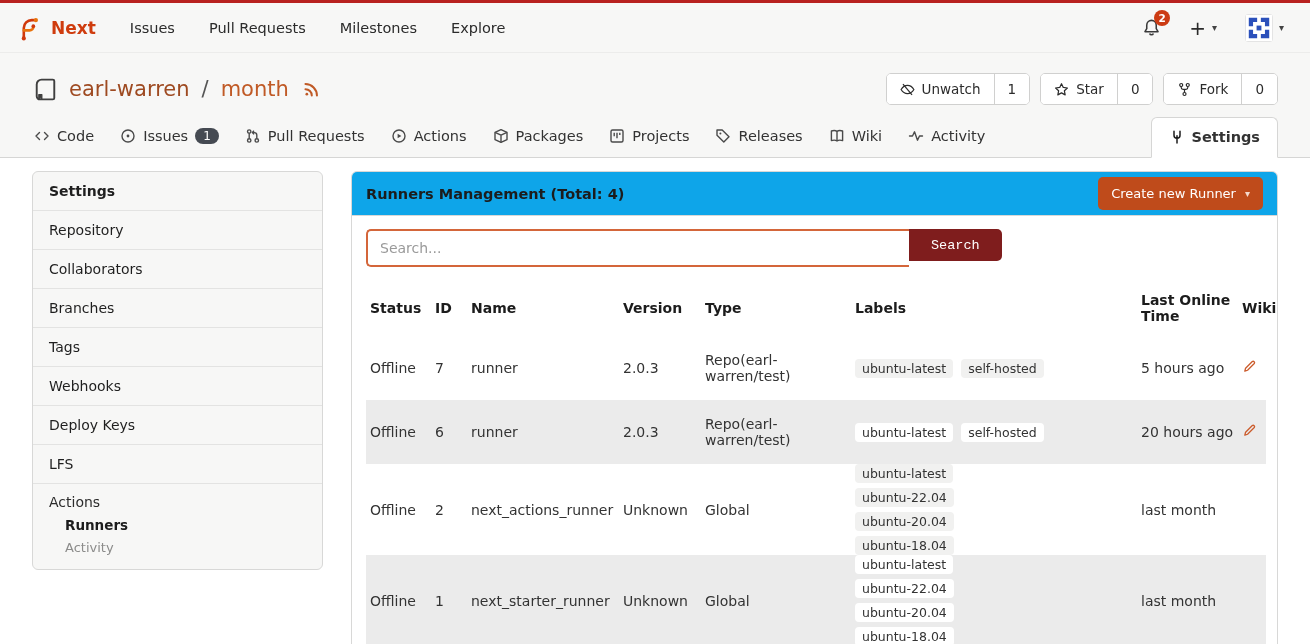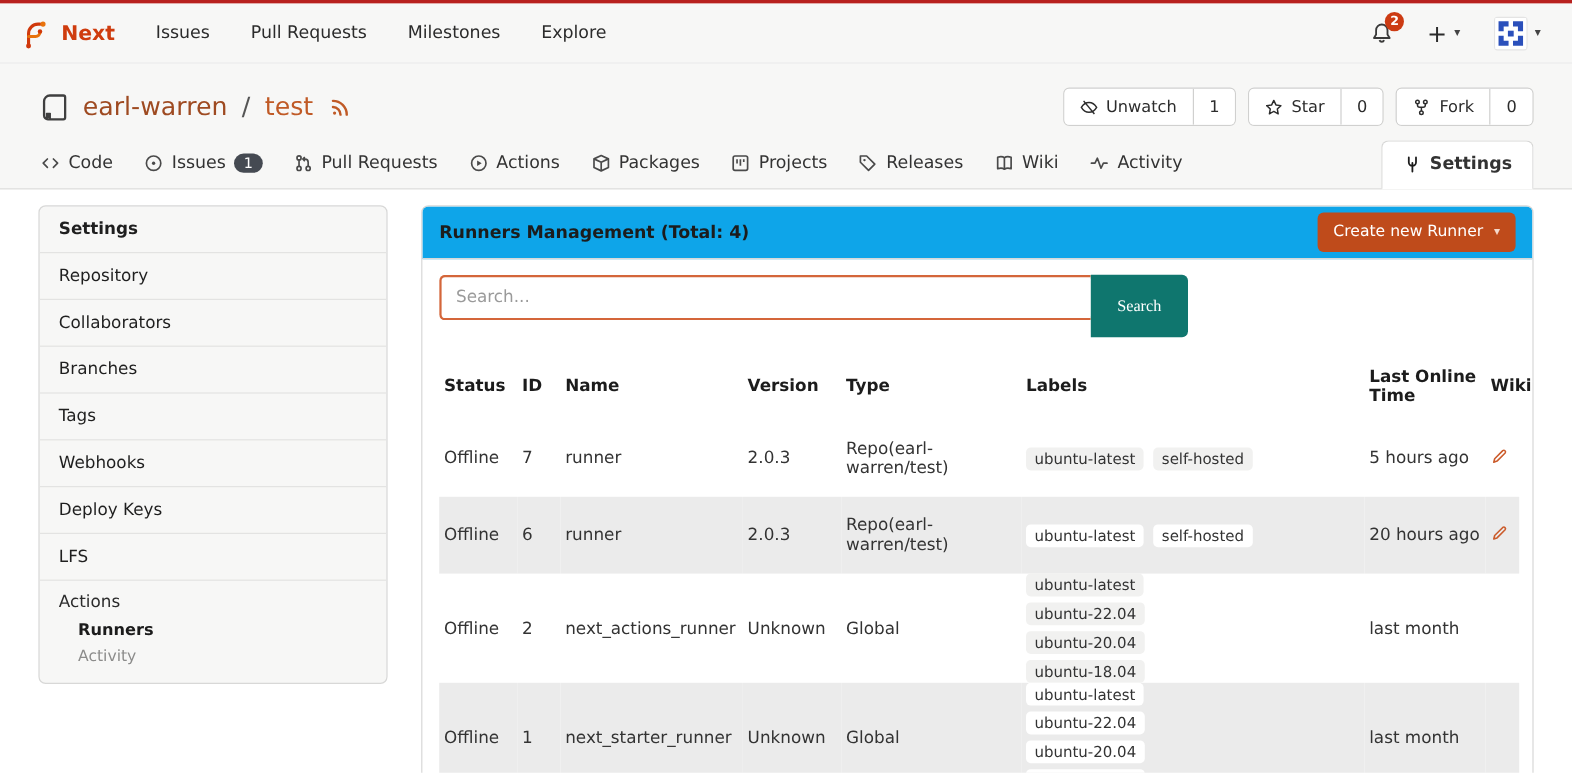--- a/index.html
+++ b/index.html
@@ -72,22 +72,22 @@
     font-size:13px; display:flex; align-items:center; gap:9px; cursor:pointer;
     font-family:inherit; }
   .create-btn .caret { color:#f4d9cc; }
   .panel-body { padding:0 14px 16px; }
 
   .search-row { padding:13px 0; display:flex; }
   .search-input { width:543px; height:38px; border:2px solid #d4663a; border-right:none;
     border-radius:5px 0 0 5px; padding:0 12px; font-size:14px; outline:none; color:#333;
     font-family:inherit; }
   .search-input::placeholder { color:#9a9a9a; }
-  .search-btn { height:52px; background:#0f766e; color:#fff; border:none; border-radius:0 5px 5px 0;
-    padding:0 22px; font-size:13.5px; cursor:pointer; font-family:Liberation Serif, serif; }
+  .search-btn { height:32px; background:#7f1d1d; color:#fff; border:none; border-radius:0 5px 5px 0;
+    padding:0 22px; font-size:13.5px; cursor:pointer; font-family:Liberation Mono, monospace; }
 
   
   table.runner-table { width:100%; border-collapse:collapse; table-layout:fixed; }
   .runner-table th { text-align:left; font-weight:bold; color:#1c1c1c; font-size:14px;
     padding:12px 4px; vertical-align:middle; }
   .runner-table td { font-size:14px; color:#333; padding:0 4px; height:64px; vertical-align:middle; }
   .runner-table tbody tr:nth-child(even) { background:#ebebeb; }
   .labels-cell { display:flex; flex-wrap:wrap; gap:5px 8px; max-width:200px; align-items:center; }
   .badge-label { background:#f1f1f0; border-radius:4px; padding:2px 7px; font-size:12.5px; color:#333; white-space:nowrap; }
   .runner-table tbody tr:nth-child(even) .badge-label { background:#fff; }
@@ -155,21 +155,21 @@
     <div class="repo-header">
       <div class="repo-title">
         <span>
           <svg width="27" height="27" viewBox="0 0 24 24" fill="none" stroke="#3f3f3f" stroke-width="1.7" stroke-linejoin="round">
             <path d="M8.5 3.2h10a1.3 1.3 0 0 1 1.3 1.3v15a1.3 1.3 0 0 1-1.3 1.3H7A2.8 2.8 0 0 1 4.2 18V7.5a4.3 4.3 0 0 1 4.3-4.3z"></path>
             <path d="M6 16.4h2.8v4l-1.4-1.2L6 20.4z" fill="#3f3f3f" stroke-width="1"></path>
           </svg>
         </span>
         <a class="repo-owner">earl-warren</a>
         <span class="repo-sep">/</span>
-        <a class="repo-name">test</a>
+        <a class="repo-name">month</a>
         <a style="margin-left:4px;">
           <svg width="18" height="18" viewBox="0 0 16 16" fill="none" stroke="#c05a26" stroke-width="1.8" stroke-linecap="round">
             <circle cx="3.4" cy="12.6" r="1.2" fill="#c05a26" stroke="none"></circle>
             <path d="M2.2 8.2a5.6 5.6 0 0 1 5.6 5.6"></path>
             <path d="M2.2 3.6A10.2 10.2 0 0 1 12.4 13.8"></path>
           </svg>
         </a>
       </div>
       <div class="repo-actions">
         <div class="btn-group">

